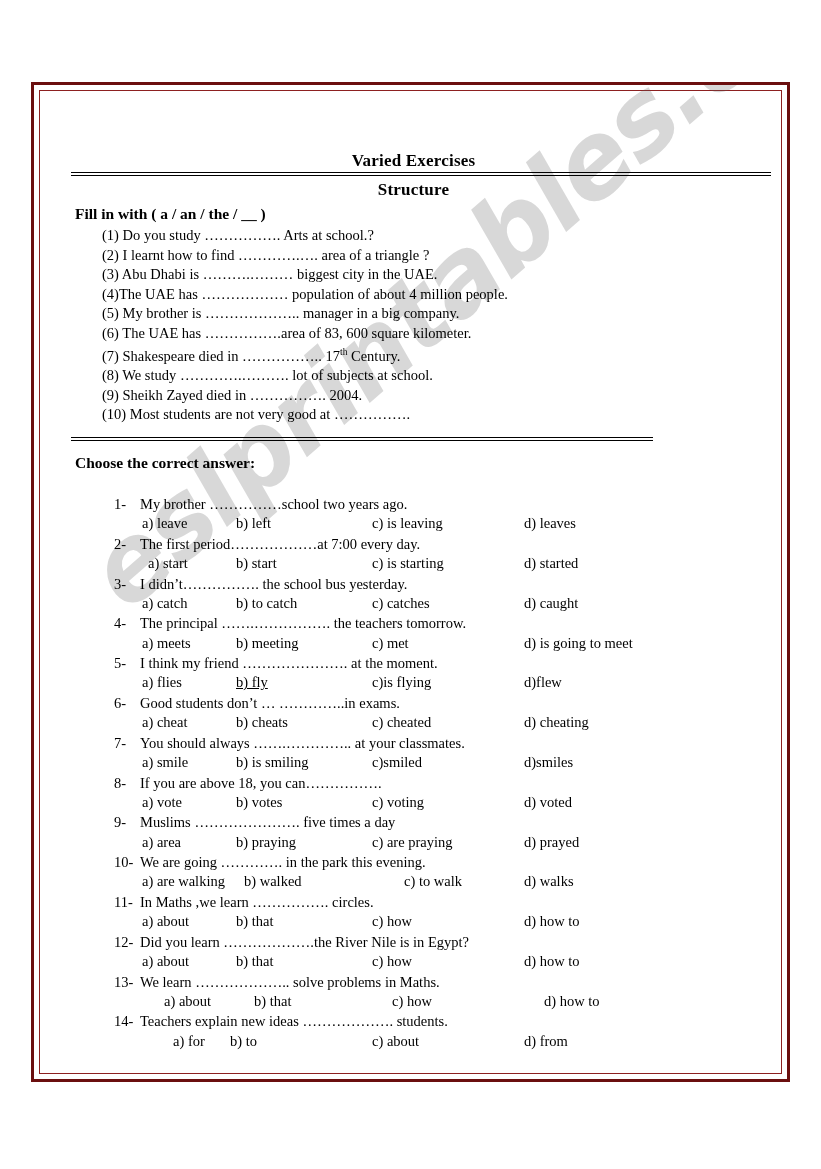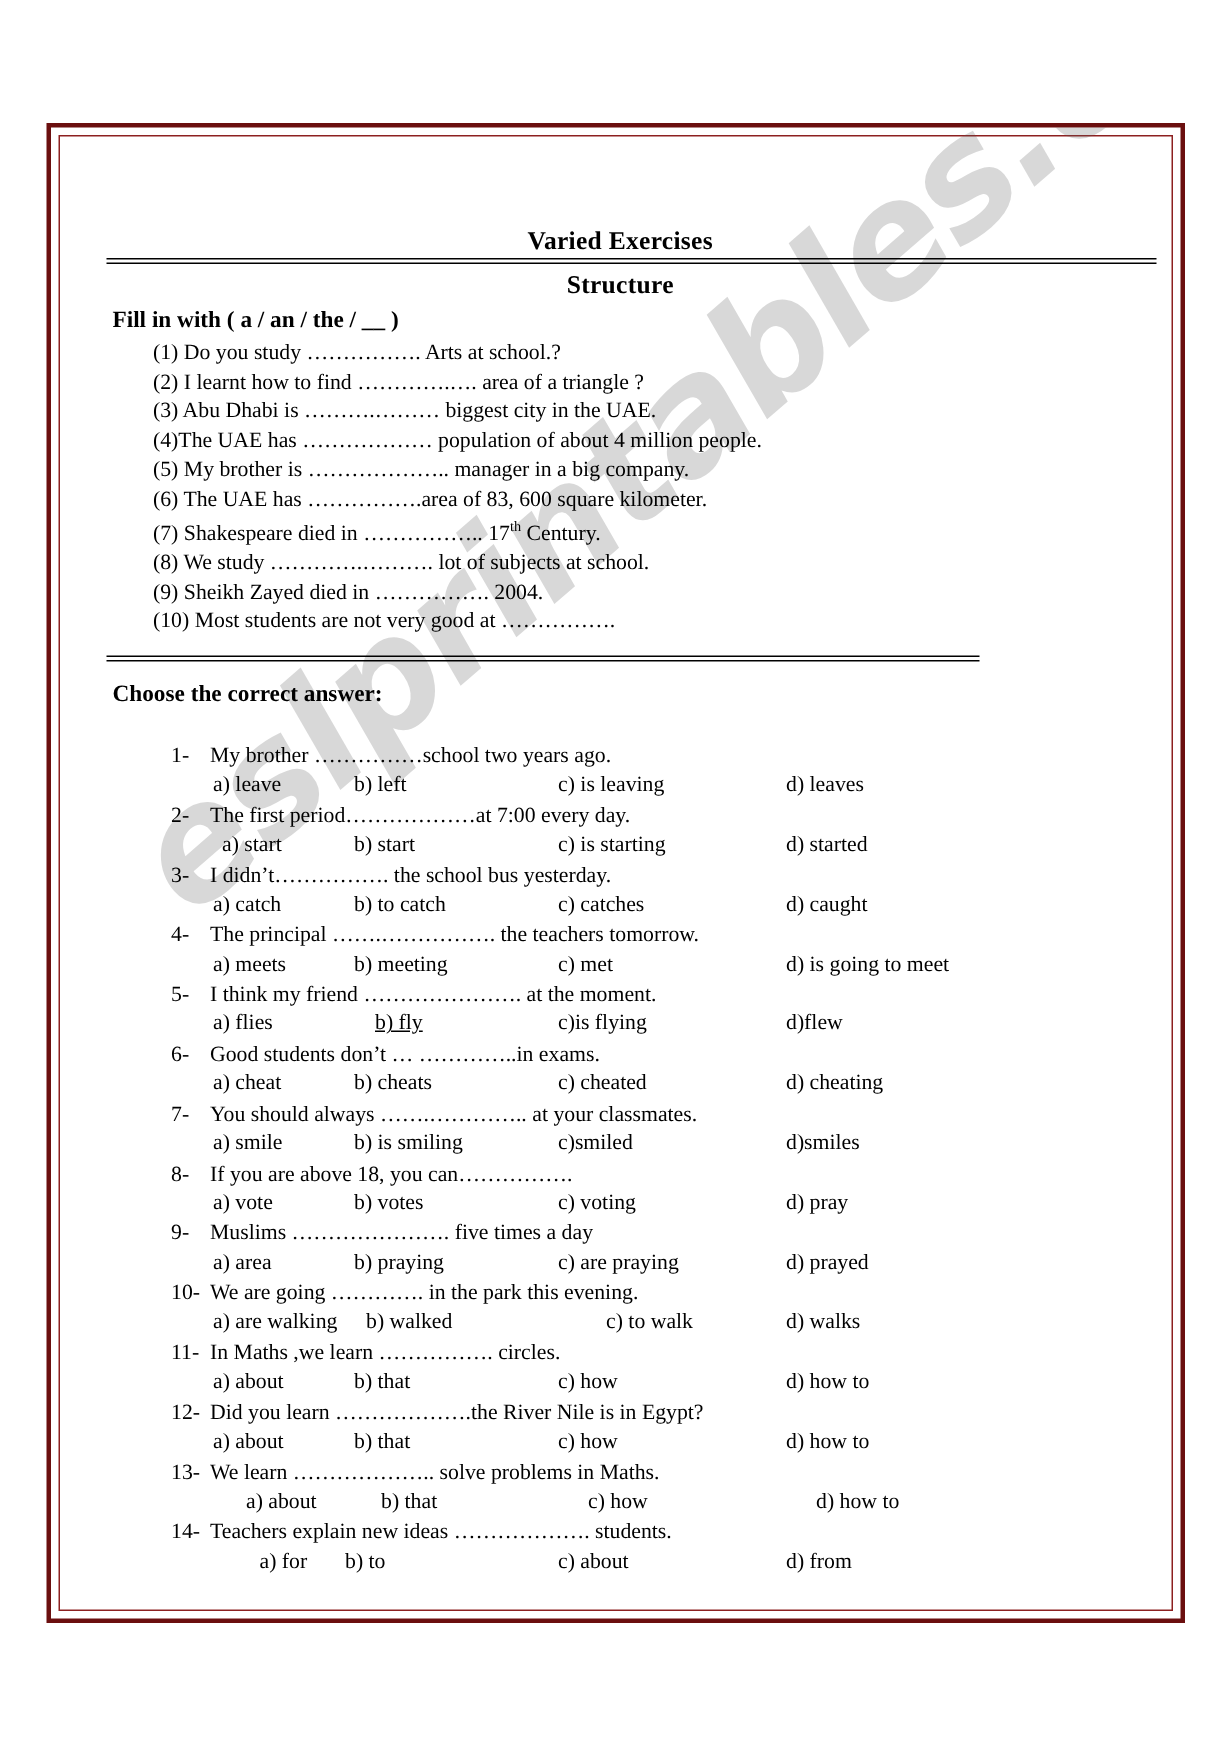--- a/index.html
+++ b/index.html
@@ -241,21 +241,21 @@
             <span class="opt" style="left: 410px;">d) is going to meet</span>
           </div>
         </div>
         <div class="mcq-block">
           <div class="mcq-stem">
             <span class="mcq-num">5-</span>
             <span class="mcq-text" style="margin-left: 0px;">I think my friend …………………. at the moment.</span>
           </div>
           <div class="mcq-options">
             <span class="opt" style="left: 28px;">a) flies</span>
-            <span class="opt" style="left: 136px; text-decoration: underline;">b) fly</span>
+            <span class="opt" style="left: 122px; text-decoration: underline;">b) fly</span>
             <span class="opt" style="left: 258px;">c)is flying</span>
             <span class="opt" style="left: 410px;">d)flew</span>
           </div>
         </div>
         <div class="mcq-block">
           <div class="mcq-stem">
             <span class="mcq-num">6-</span>
             <span class="mcq-text" style="margin-left: 0px;">Good students don’t … …………..in exams.</span>
           </div>
           <div class="mcq-options">
@@ -279,21 +279,21 @@
         </div>
         <div class="mcq-block">
           <div class="mcq-stem">
             <span class="mcq-num">8-</span>
             <span class="mcq-text" style="margin-left: 0px;">If you are above 18, you can…………….</span>
           </div>
           <div class="mcq-options">
             <span class="opt" style="left: 28px;">a) vote</span>
             <span class="opt" style="left: 122px;">b) votes</span>
             <span class="opt" style="left: 258px;">c) voting</span>
-            <span class="opt" style="left: 410px;">d) pray</span>
+            <span class="opt" style="left: 410px;">d) voted</span>
           </div>
         </div>
         <div class="mcq-block">
           <div class="mcq-stem">
             <span class="mcq-num">9-</span>
             <span class="mcq-text" style="margin-left: 0px;">Muslims …………………. five times a day</span>
           </div>
           <div class="mcq-options">
             <span class="opt" style="left: 28px;">a) area</span>
             <span class="opt" style="left: 122px;">b)  praying</span>

